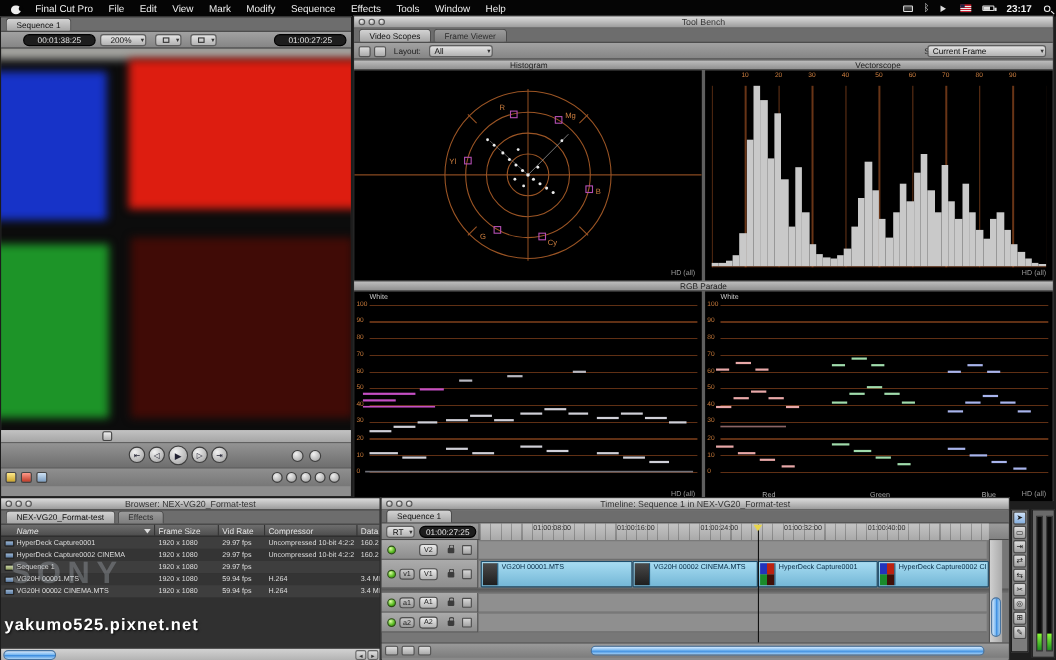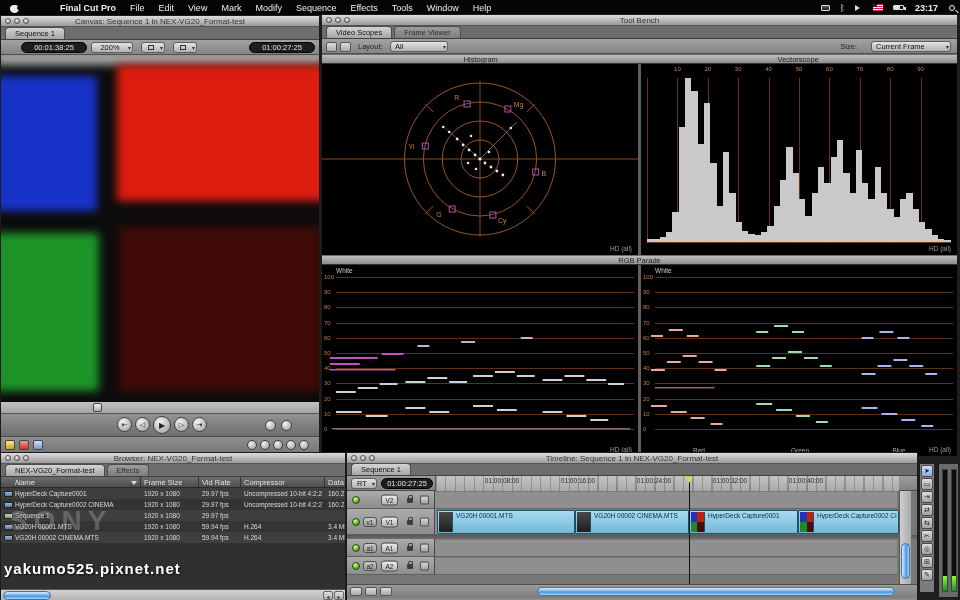--- a/index.html
+++ b/index.html
@@ -5,21 +5,21 @@
   html,body{margin:0;padding:0;background:#111;}
   *{box-sizing:border-box;}
   .screen{position:relative;width:960px;height:600px;background:#1e1e1e;overflow:hidden;
     font-family:"Liberation Sans",sans-serif;color:#222;}
   .glyph{font-family:"DejaVu Sans",sans-serif;}
 
   
   .menubar{position:absolute;left:0;top:0;width:960px;height:15px;background:#050505;
     display:flex;align-items:center;font-size:9px;color:#eee;}
   .mi{padding:0 7px;white-space:nowrap;}
-  .mi.app{font-weight:bold;margin-left:28px;}
+  .mi.app{font-weight:normal;}
   .apple{padding:0 6px 0 10px;display:flex;align-items:center;}
   .apple-shape{display:inline-block;width:9px;height:10px;position:relative;}
   .apple-shape::before{content:"";position:absolute;left:0;top:2px;width:9px;height:8px;background:#eee;border-radius:45% 45% 50% 50%;}
   .apple-shape::after{content:"";position:absolute;right:-2px;top:3px;width:4px;height:4px;border-radius:50%;background:#050505;}
   .mspacer{flex:1;}
   .sicon{padding:0 5px;display:flex;align-items:center;color:#ddd;font-size:9px;}
   .ic-display{width:9px;height:6px;border:1px solid #ddd;border-radius:1px;background:linear-gradient(#555,#222);}
   .ic-vol{width:0;height:0;border:3px solid transparent;border-left:5px solid #ddd;}
   .ic-flag{width:10px;height:7px;position:relative;background:repeating-linear-gradient(180deg,#c23 0 1px,#eee 1px 2px);}
   .ic-flag::after{content:"";position:absolute;left:0;top:0;width:4px;height:3px;background:#224;}
@@ -206,28 +206,20 @@
     <span class="sicon">
         <i class="ic-batt"></i>
       </span>
     <span class="clock">23:17</span>
     <span class="sicon">
         <i class="ic-mag"></i>
       </span>
   </div>
 
   <div class="win canvas-win">
-    <div class="titlebar">
-      <span class="wbtns">
-          <i class="wb"></i>
-          <i class="wb"></i>
-          <i class="wb"></i>
-        </span>
-      <span class="wtitle">Canvas: Sequence 1 in NEX-VG20_Format-test</span>
-    </div>
     <div class="tabrow">
       <span class="tab">Sequence 1</span>
     </div>
     <div class="ctlrow">
       <span class="tc-field" style="left:20px;width:66px">00:01:38:25</span>
       <span class="popup" style="left:90px;width:42px">200%</span>
       <span class="popup" style="left:140px;width:24px"><i class="ic-sq"></i></span>
       <span class="popup" style="left:172px;width:24px"><i class="ic-sq"></i></span>
       <span class="tc-field" style="right:4px;width:66px">01:00:27:25</span>
     </div>
@@ -274,21 +266,21 @@
     <div class="tabrow">
       <span class="tab">Video Scopes</span>
       <span class="tab inactive">Frame Viewer</span>
     </div>
     <div class="ctlrow">
       <i class="mini-btn" style="left:4px"></i>
       <i class="mini-btn" style="left:18px"></i>
       <span class="ctl-label" style="left:36px">Layout:</span>
       <span class="popup" style="left:68px;width:58px;text-align:left">All</span>
       <span class="ctl-label" style="right:100px">Size:</span>
-      <span class="popup" style="right:6px;width:80px;text-align:left">Current Frame</span>
+      <span class="popup" style="right:6px;width:108px;text-align:left">Current Frame</span>
     </div>
 
     <div class="scope-heads">
       <span>Histogram</span>
       <span>Vectorscope</span>
     </div>
     <div class="scope-row">
 
       <div class="scope">
         <svg class="vecsvg" viewBox="0 0 318 191" preserveAspectRatio="none">

